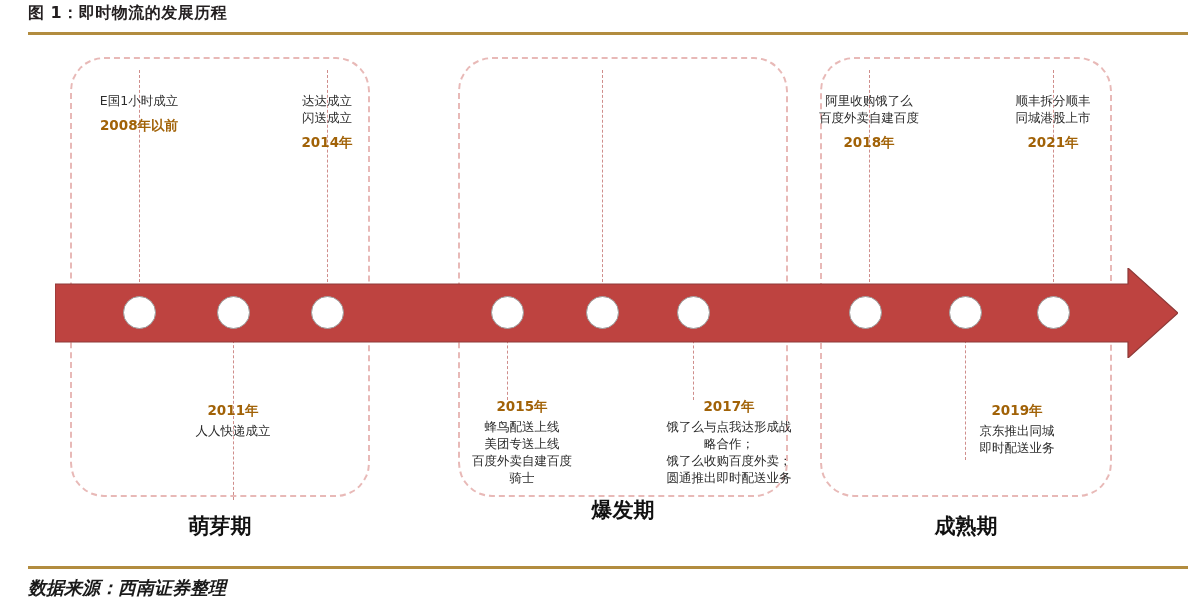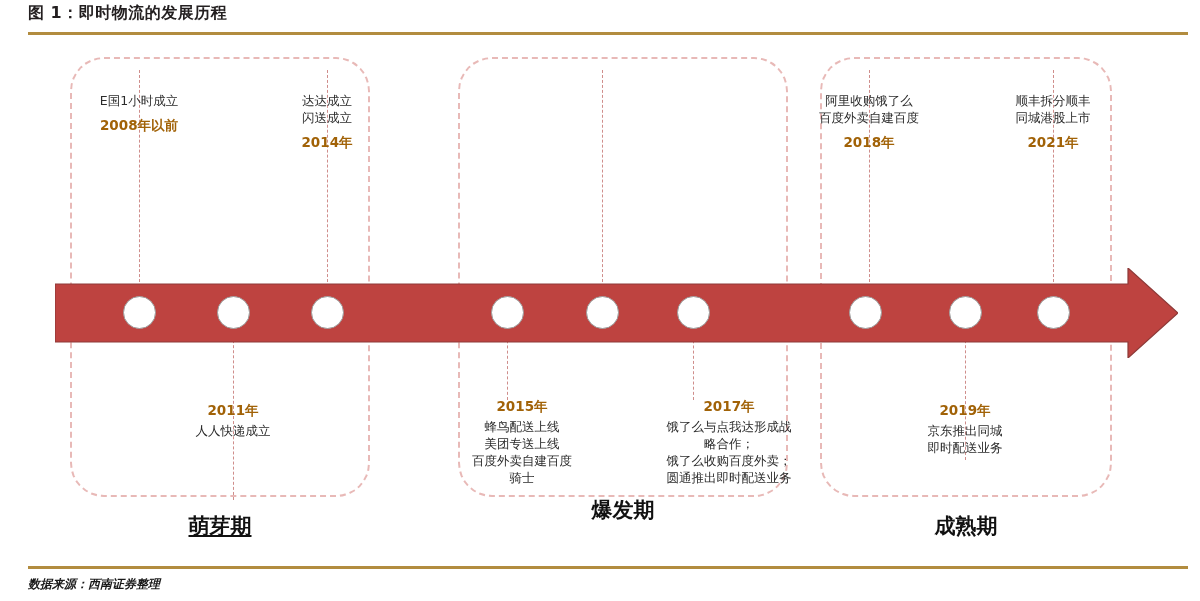--- a/index.html
+++ b/index.html
@@ -39,21 +39,21 @@
     height: 3px;
     background: #b28c3f;
   }
   .rule-top { top: 32px; }
   .rule-bottom { top: 566px; }
 
   
   .fig-source {
     position: absolute;
     left: 28px; top: 576px;
-    font-size: 12px;
+    font-size: 18px;
     font-style: italic;
     font-weight: bold;
     color: #1a1a1a;
     white-space: nowrap;
     font-family: Liberation Sans, sans-serif;
   }
 
   
   .canvas {
     position: absolute;
@@ -209,26 +209,26 @@
   </div>
 
   <div class="event below left-text" style="left:621px; top:358px; width:160px;margin-left:28px;">
     <div class="year">2017年</div>
     <div class="desc">饿了么与点我达形成战</div>
     <div class="desc">略合作；</div>
     <div class="desc">饿了么收购百度外卖；</div>
     <div class="desc">圆通推出即时配送业务</div>
   </div>
 
-  <div class="event below" style="left:885px; top:362px; width:160px;">
+  <div class="event below" style="left:937px; top:362px; width:160px;">
     <div class="year">2019年</div>
     <div class="desc">京东推出同城</div>
     <div class="desc">即时配送业务</div>
   </div>
 
-  <div class="phase-label" style="left:140px; top:472px; width:160px;text-decoration:underline;">萌芽期</div>
+  <div class="phase-label" style="left:140px; top:472px; width:160px;">萌芽期</div>
   <div class="phase-label" style="left:543px; top:456px; width:160px;">爆发期</div>
   <div class="phase-label" style="left:886px; top:472px; width:160px;">成熟期</div>
 
 </div>
 
 <div class="rule-gold rule-bottom"></div>
 <div class="fig-source">数据来源：西南证券整理</div>
 
 </body></html>

